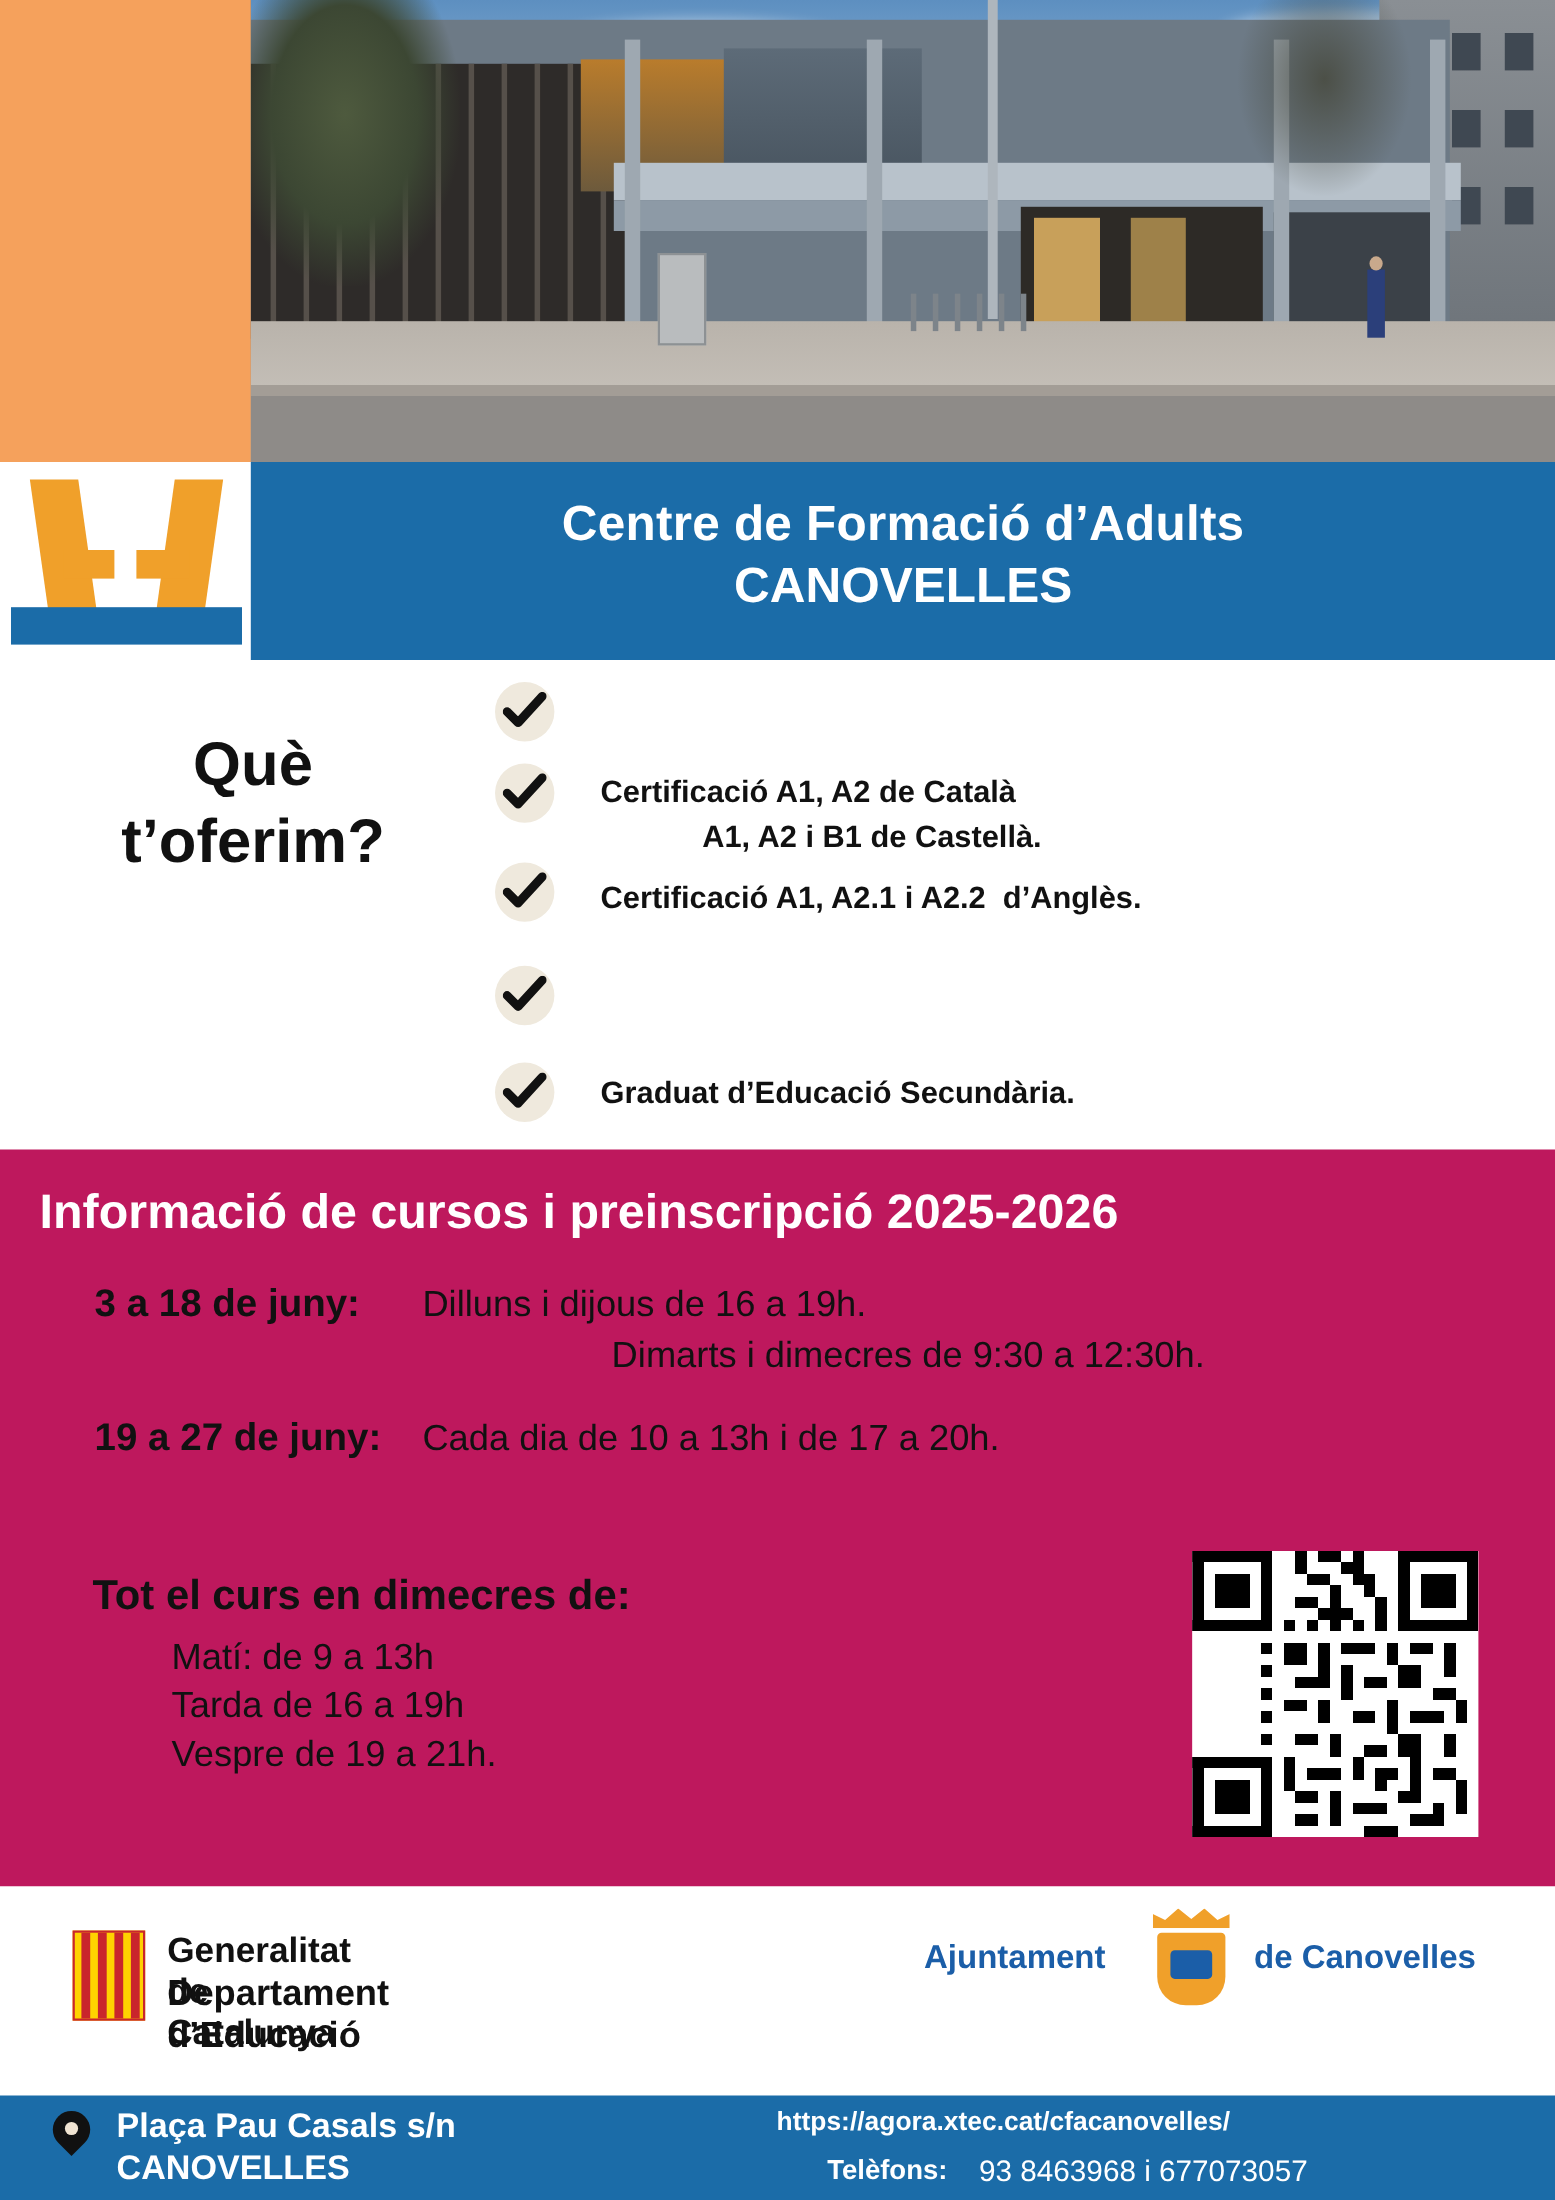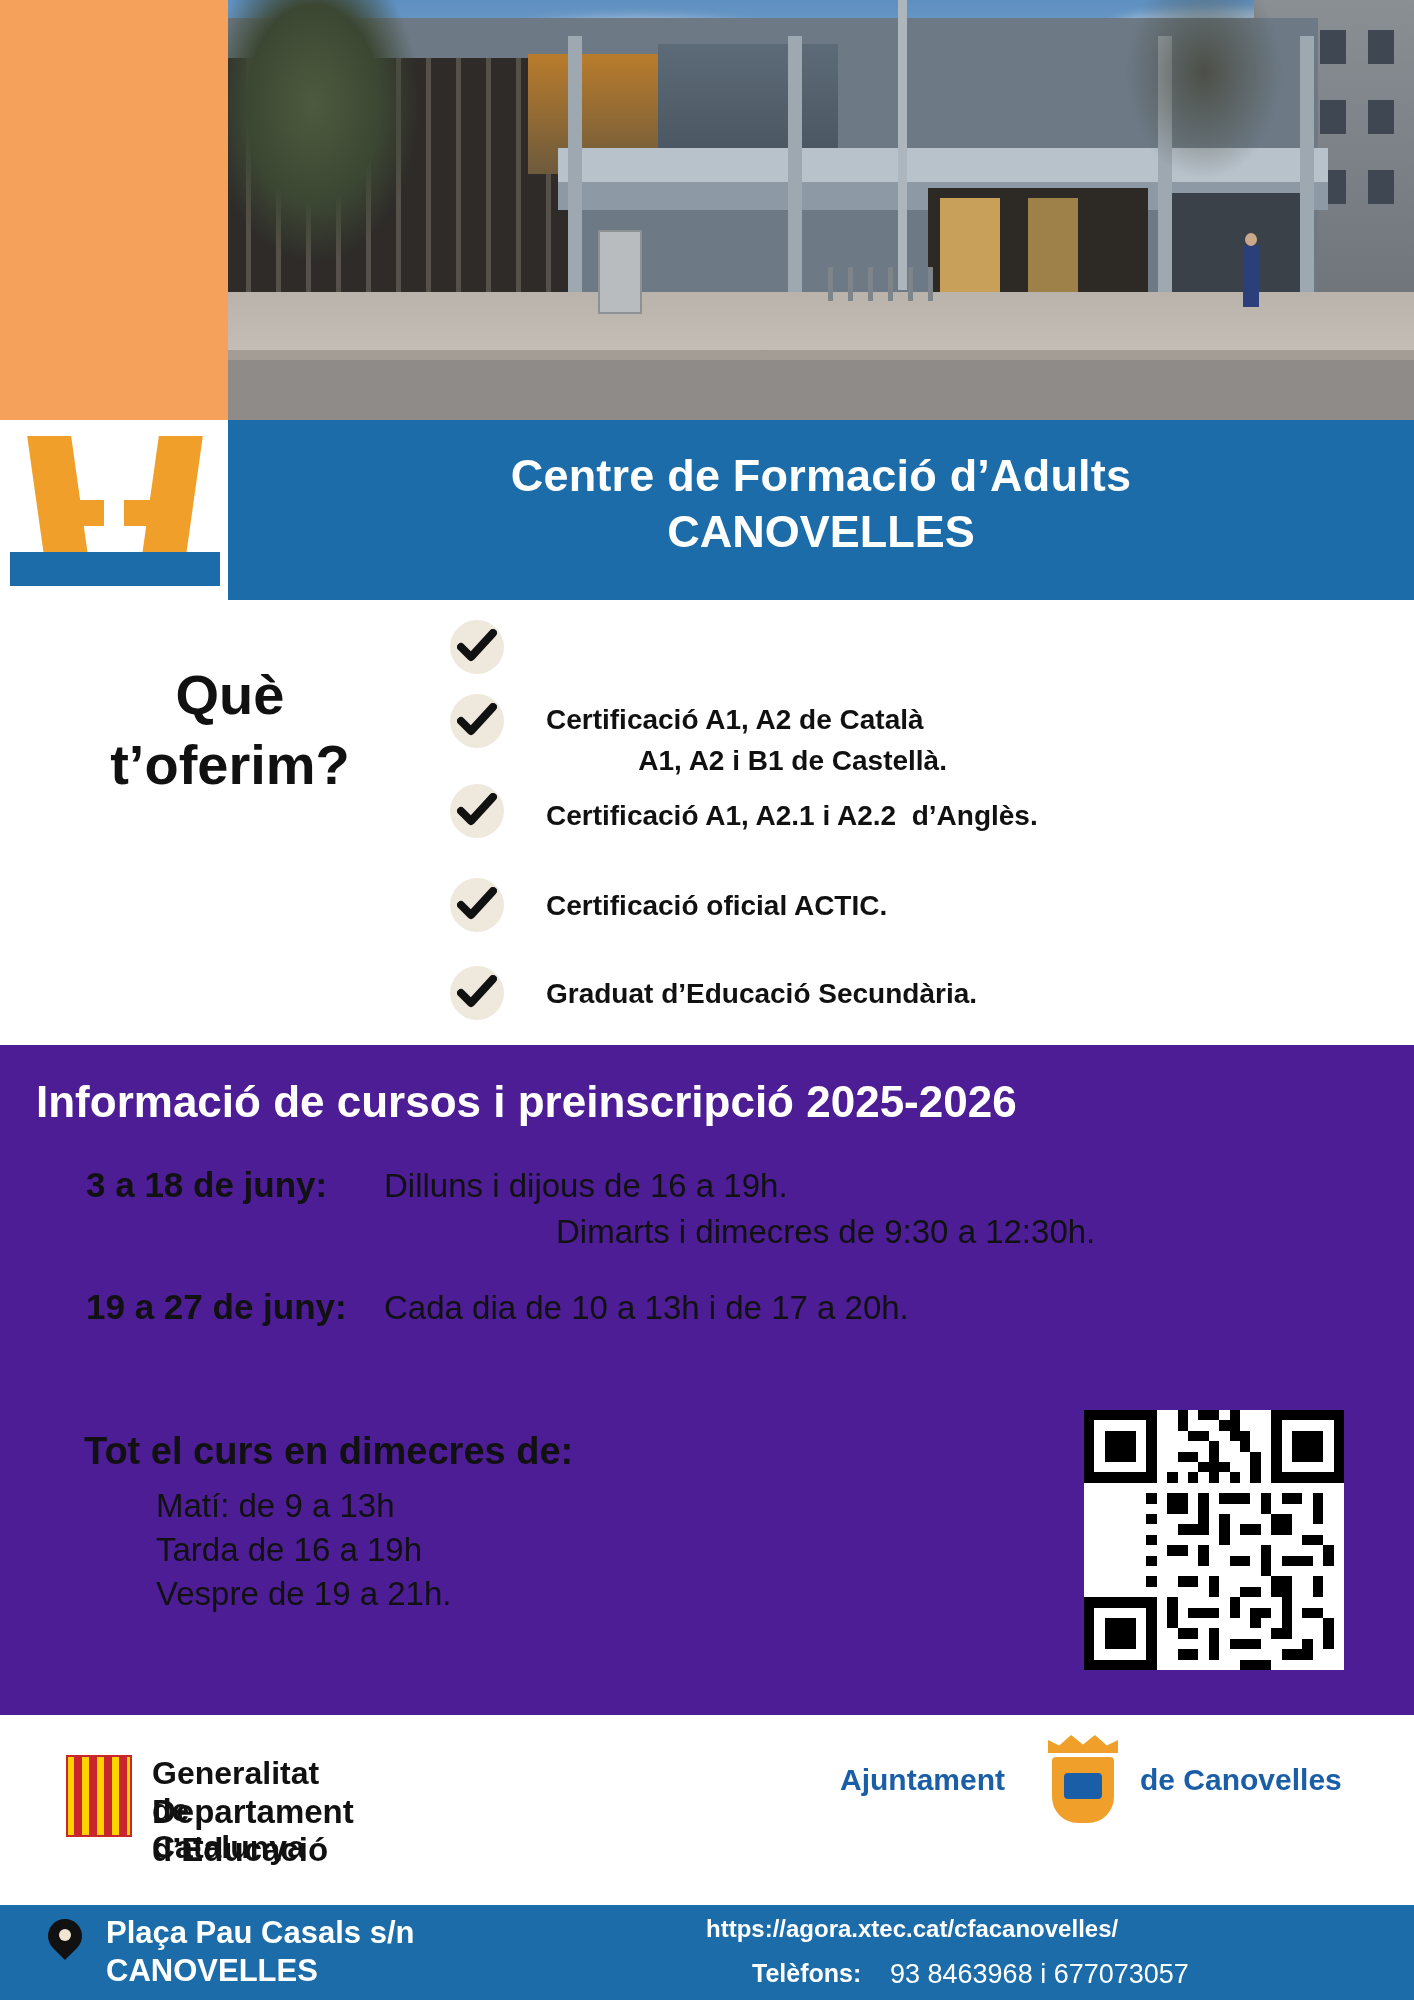--- a/index.html
+++ b/index.html
@@ -251,21 +251,21 @@
     color: #111111;
     line-height: 1.45;
     white-space: pre;
   }
 
   
   .info {
     position: absolute;
     left: 0; top: 1045px;
     width: 1414px; height: 670px;
-    background: #4c1d95;
+    background: #be185d;
   }
   .info-title {
     position: absolute;
     left: 36px; top: 32px;
     font-size: 44px;
     font-weight: bold;
     color: #ffffff;
   }
   .dates {
     position: absolute;
@@ -533,21 +533,20 @@
         </div>
         <div class="chk-text" style="top:-8px;">Certificació A1, A2.1 i A2.2  d’Anglès.</div>
       </div>
 
       <div class="chk-row" style="height:86px;">
         <div class="chk-mark" style="top:-6px;">
           <svg width="40" height="36" viewBox="0 0 40 36">
               <path d="M4 18 L14 28 L36 4" stroke="#111111" stroke-width="8" fill="none" stroke-linecap="round" stroke-linejoin="round"></path>
             </svg>
         </div>
-        <div class="chk-text" style="top:2px;">Certificació oficial ACTIC.</div>
       </div>
 
       <div class="chk-row" style="height:80px;">
         <div class="chk-mark" style="top:-4px;">
           <svg width="40" height="36" viewBox="0 0 40 36">
               <path d="M4 18 L14 28 L36 4" stroke="#111111" stroke-width="8" fill="none" stroke-linecap="round" stroke-linejoin="round"></path>
             </svg>
         </div>
         <div class="chk-text" style="top:4px;">Graduat d’Educació Secundària.</div>
       </div>

